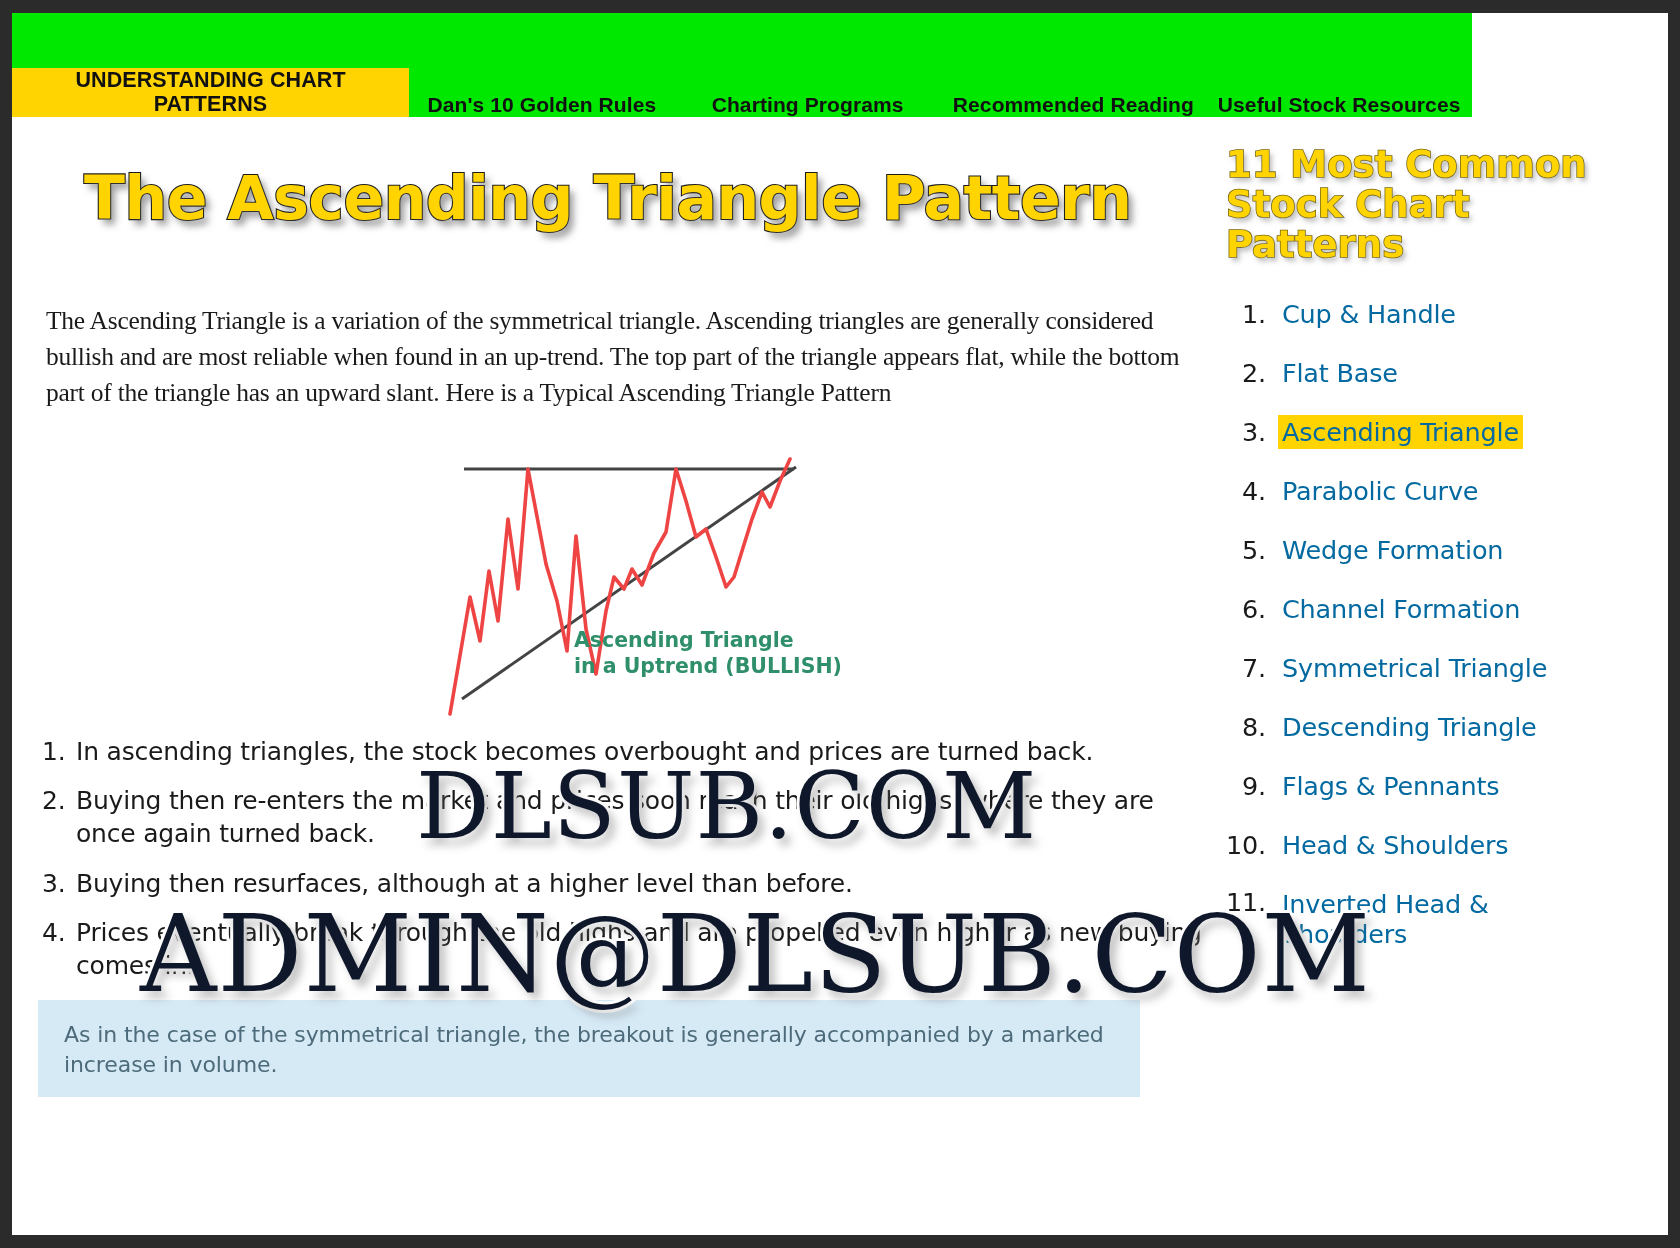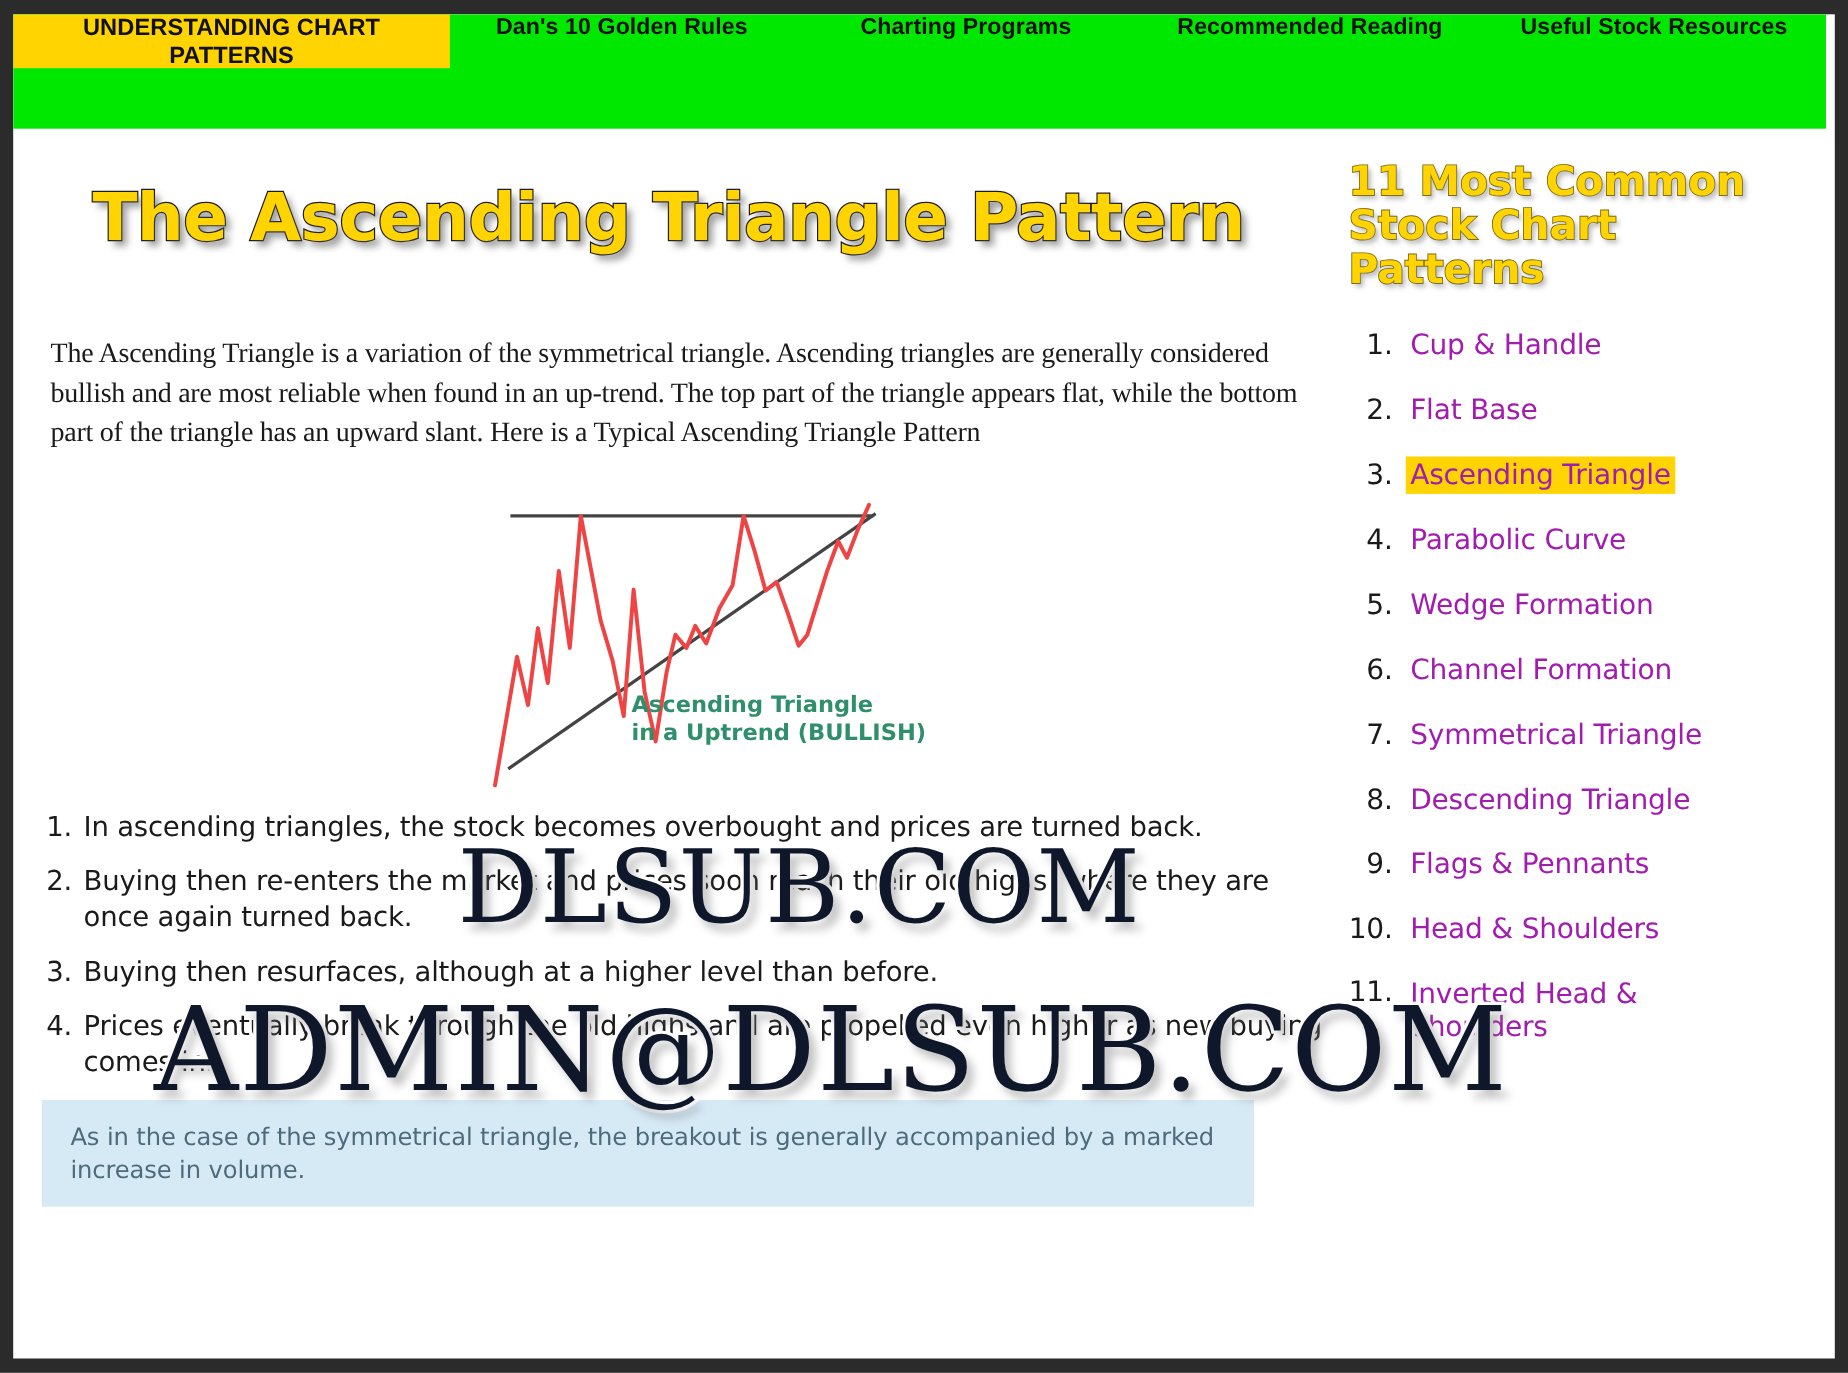--- a/index.html
+++ b/index.html
@@ -25,25 +25,25 @@
     background: #ffffff;
     box-sizing: border-box;
     overflow: hidden;
   }
 
   
   .navbar {
     position: absolute;
     left: 0;
     top: 0;
-    width: 1648px;
+    width: 1460px;
     height: 104px;
     background: #00e800;
     display: flex;
-    align-items: flex-start;
+    align-items: flex-end;
   }
   .nav-item {
     display: flex;
     align-items: center;
     justify-content: center;
     text-align: center;
     font-weight: bold;
     color: #111111;
     font-size: 21px;
     line-height: 1.15;
@@ -189,21 +189,21 @@
   }
   .side-list .s-num {
     width: 56px;
     flex: 0 0 56px;
     text-align: right;
     padding-right: 12px;
     color: #1a1a1a;
     box-sizing: border-box;
   }
   .side-list .s-link {
-    color: #a21caf;
+    color: #0369a1;
     text-decoration: none;
     padding: 2px 4px;
   }
   .side-list li.current .s-link {
     background: #ffd400;
   }
   .side-list li.two-line {
     align-items: flex-start;
   }
   .side-list li.two-line .s-link {

